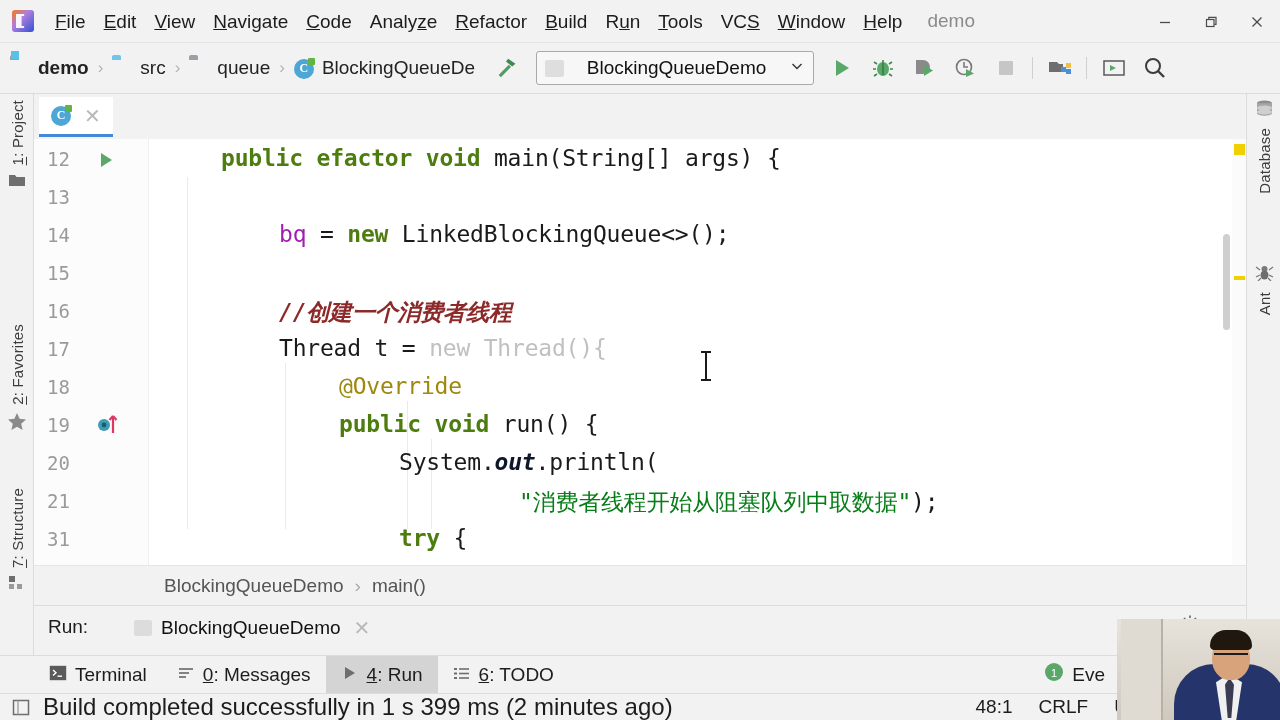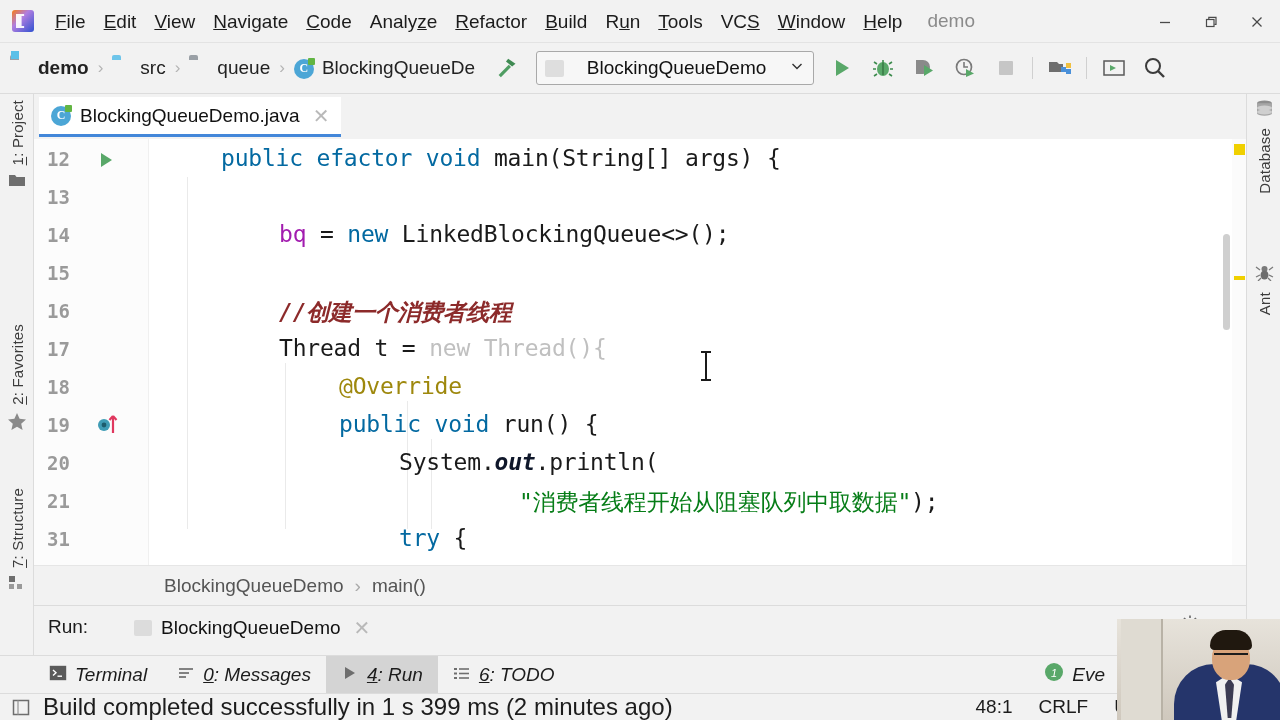--- a/index.html
+++ b/index.html
@@ -119,34 +119,34 @@
   }
   .etab .tabname { font-size: 19px; color: #111; white-space: nowrap; }
   .tabclose { font-size: 20px; color: #b9b9b9; margin-left: 4px; }
 
   .editor {
     position: absolute; top: 139px; left: 34px; width: 1212px; height: 426px;
     background: #ffffff; overflow: hidden;
   }
   .gutter {
     position: absolute; left: 0; top: 0; width: 115px; height: 426px;
-    background: #fcfcfc; border-right: 1px solid #f0f0f0; font-weight: bold;
+    background: #fcfcfc; border-right: 1px solid #f0f0f0;
   }
   .lnum {
     position: absolute; right: 78px; width: 50px; text-align: right;
     font-family: "DejaVu Sans Mono", monospace; font-size: 19px; color: #9a9a9a;
   }
   .gmark { position: absolute; left: 62px; }
   .codearea { position: absolute; left: 115px; top: 0; right: 0; height: 426px; }
   .cline {
     position: absolute; left: 0; width: 100%;
     font-family: "DejaVu Sans Mono", monospace; font-size: 23px;
     white-space: pre; color: #1a1a1a; letter-spacing: -.2px;
   }
-  .kw { color: #0369a1; font-weight: normal; }
+  .kw { color: #4d7c0f; font-weight: bold; }
   .fld { color: #0f172a; font-style: italic; font-weight: bold; }
   .str { color: #067d17; }
   .cmt { color: #8c2a2a; font-style: italic; font-weight: bold; }
   .anno { color: #9e880d; text-align: right; }
   .dim { color: #c0c0c0; }
   .sfield { color: #a21caf; }
   .indentguide {
     position: absolute; width: 1px; background: #eaeaea;
   }
   .caret {
@@ -189,21 +189,21 @@
   .runtab .ricon { width: 18px; height: 16px; background: #dcdcdc; border-radius: 2px; }
   .runwin-actions { position: absolute; right: 10px; top: 8px; display: flex; gap: 16px; align-items: center; }
 
   
   .bottombar {
     position: absolute; top: 655px; left: 0; width: 1280px; height: 38px;
     background: #f2f2f2; display: flex; align-items: center; border-top: 1px solid #dcdcdc;
   }
   .btab {
     display: flex; align-items: center; gap: 8px; height: 38px; padding: 0 15px;
-    font-size: 19px; color: #1c1c1c; white-space: nowrap; font-style: italic;
+    font-size: 19px; color: #1c1c1c; white-space: nowrap;
   }
   .btab.active { background: #d4d4d4; }
   .btab .mn { text-decoration: underline; }
   .bspacer { flex: 1; }
 
   
   .statusbar {
     position: absolute; top: 693px; left: 0; width: 1280px; height: 27px;
     background: #f2f2f2; display: flex; align-items: center; border-top: 1px solid #dcdcdc;
   }
@@ -441,21 +441,20 @@
       </span>
       <span class="vlabel">Ant</span>
     </div>
   </div>
 
   <div class="tabstrip">
     <div class="etab">
       <span>
           <span class="cls-icon">C</span>
         </span>
-      <span class="tabname">BlockingQueueDemo.java</span>
       <span class="tabclose">✕</span>
     </div>
   </div>
 
   <div class="editor">
     <div class="gutter">
       <div class="lnum" style="top:9px">12</div>
       <div class="lnum" style="top:47px">13</div>
       <div class="lnum" style="top:85px">14</div>
       <div class="lnum" style="top:123px">15</div>

